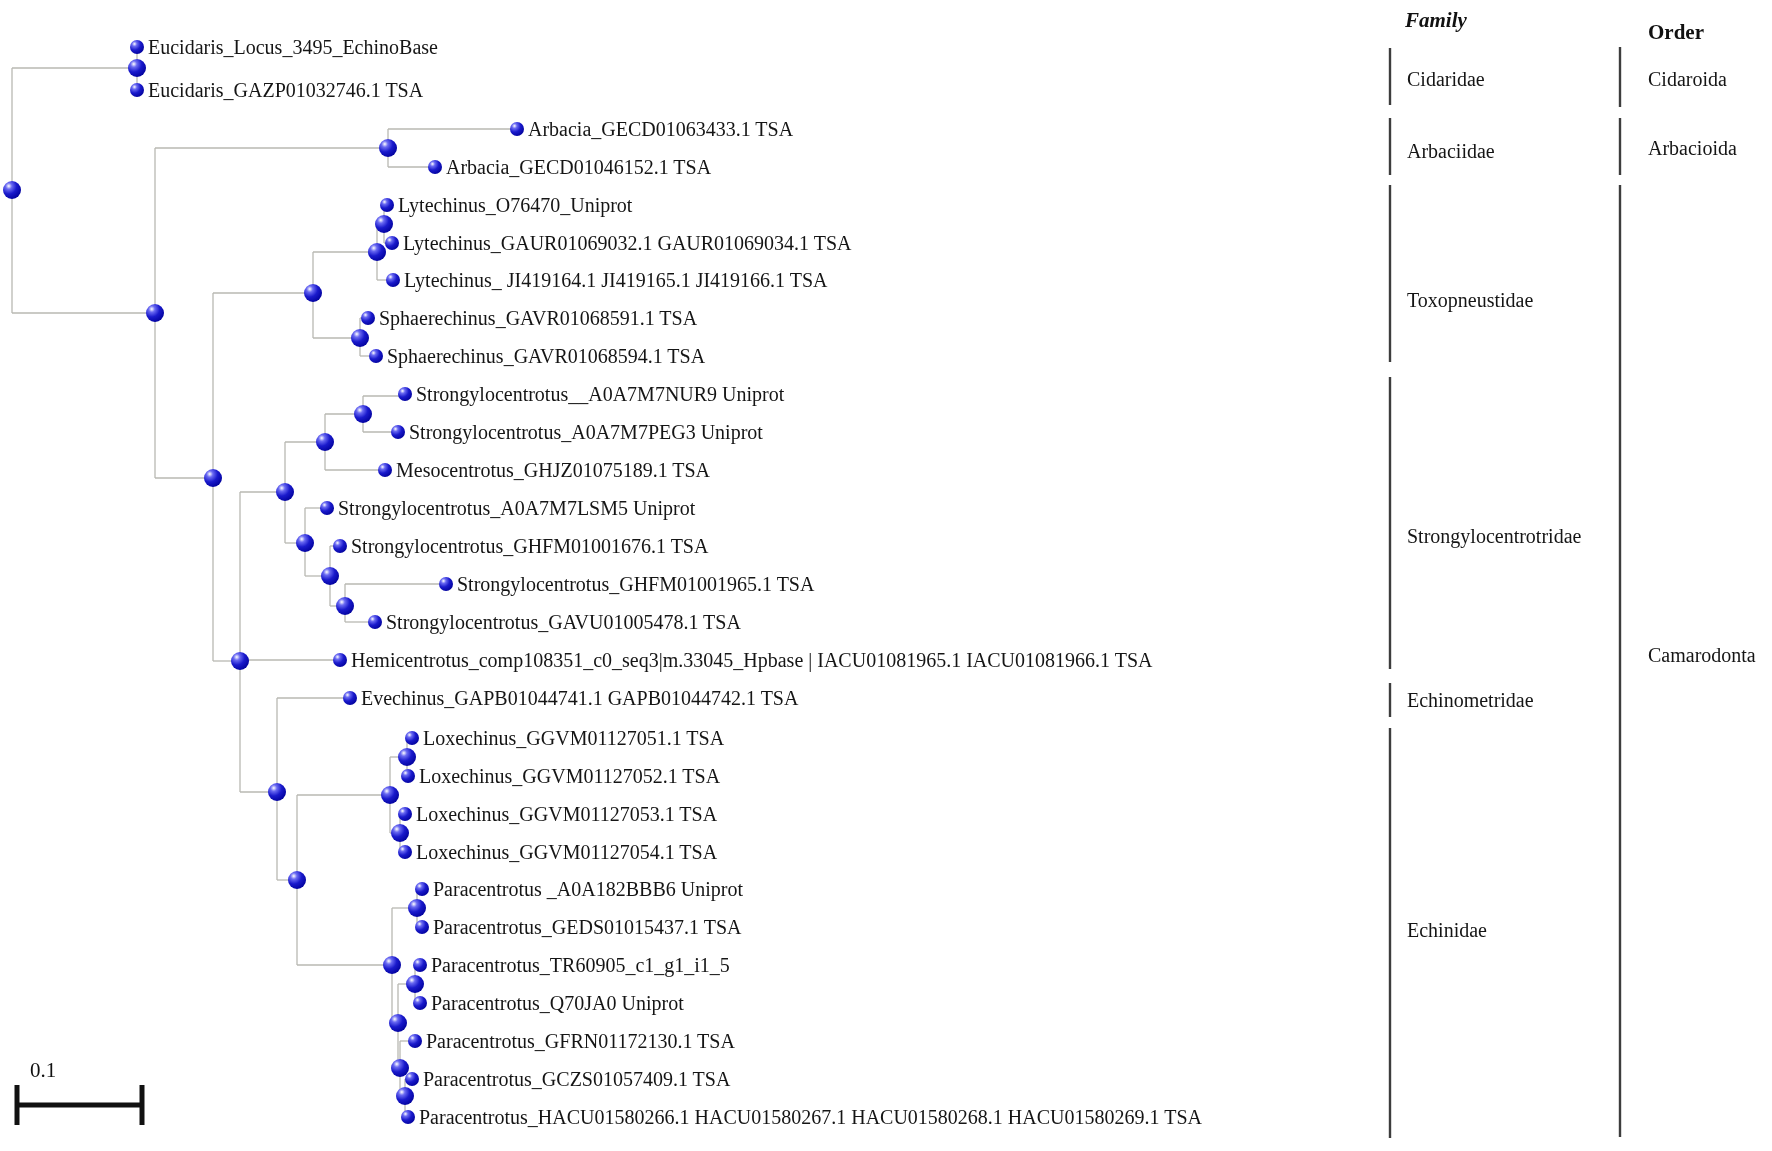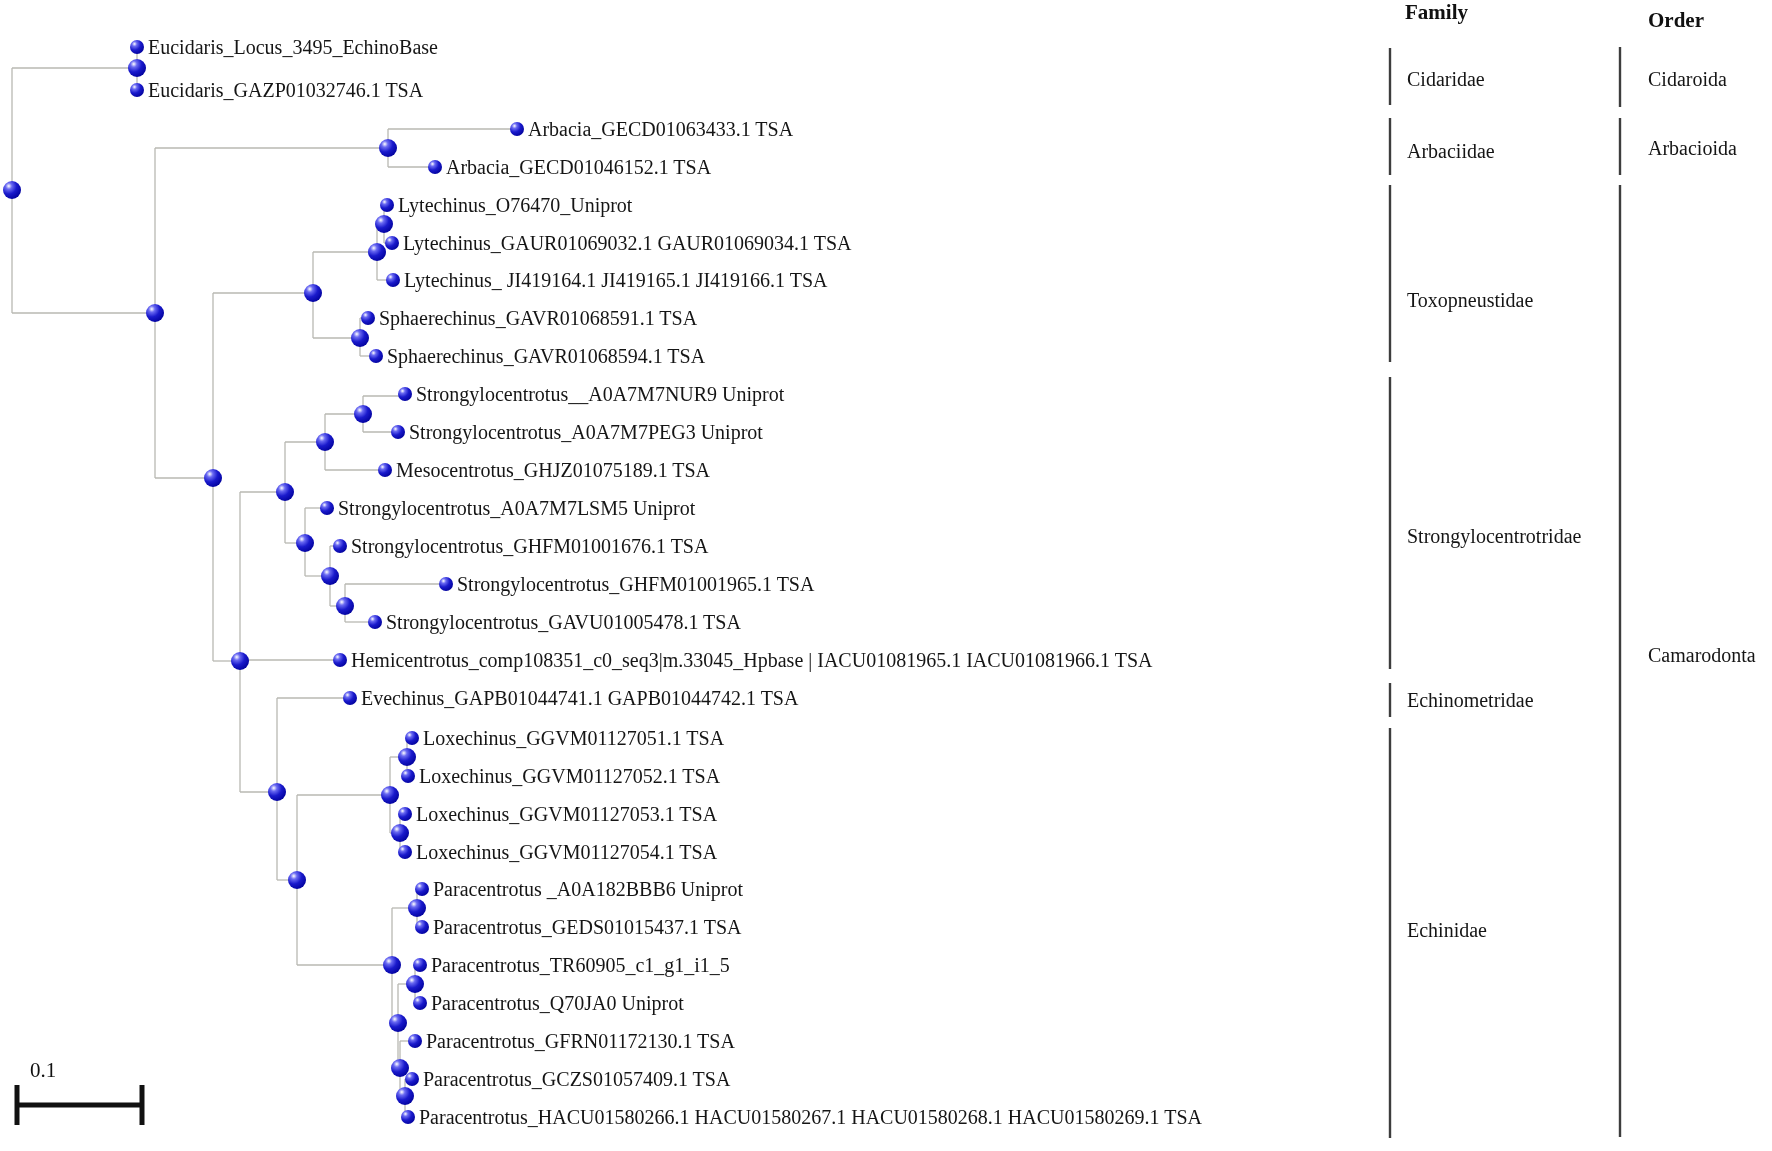--- a/index.html
+++ b/index.html
@@ -1,21 +1,21 @@
 <!DOCTYPE html>
 <html><head>
 <meta charset="utf-8">
 <style>
   html,body{margin:0;padding:0;background:#ffffff;}
   #figure{position:relative;width:1772px;height:1151px;background:#ffffff;overflow:hidden;
           font-family:"Liberation Serif", serif;}
   #tree-svg{position:absolute;left:0;top:0;}
   .col-header{position:absolute;font-weight:bold;font-size:21px;color:#111;}
-  #family-header{left:1405px;top:0;}
-  #order-header{left:1648px;top:8px;}
+  #family-header{left:1405px;top:8px;font-style:italic;}
+  #order-header{left:1648px;top:20px;}
 </style>
 </head>
 <body>
 
 <div id="figure">
   <div id="family-header" class="col-header">Family</div>
   <div id="order-header" class="col-header">Order</div>
 <svg width="1772" height="1151" id="tree-svg">
       <defs>
         <radialGradient id="ballGrad" cx="32%" cy="28%" r="80%">

